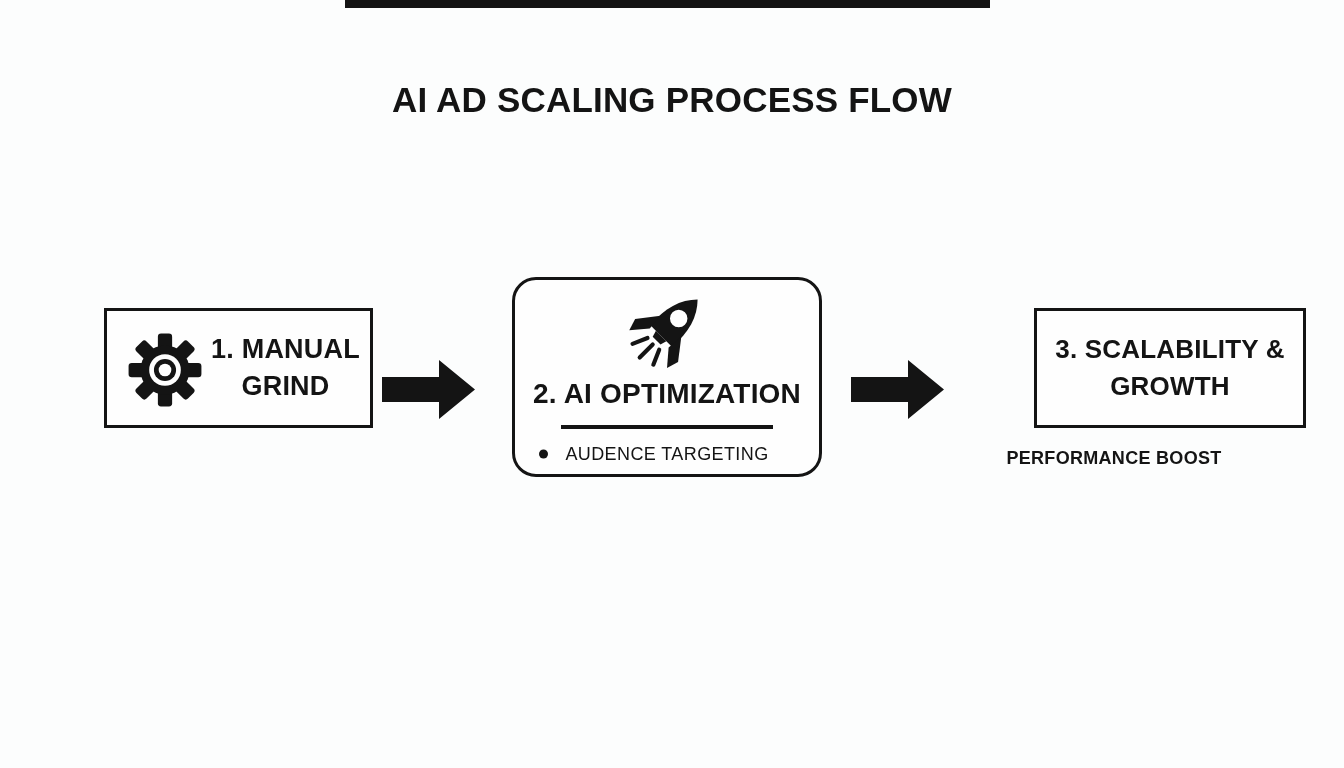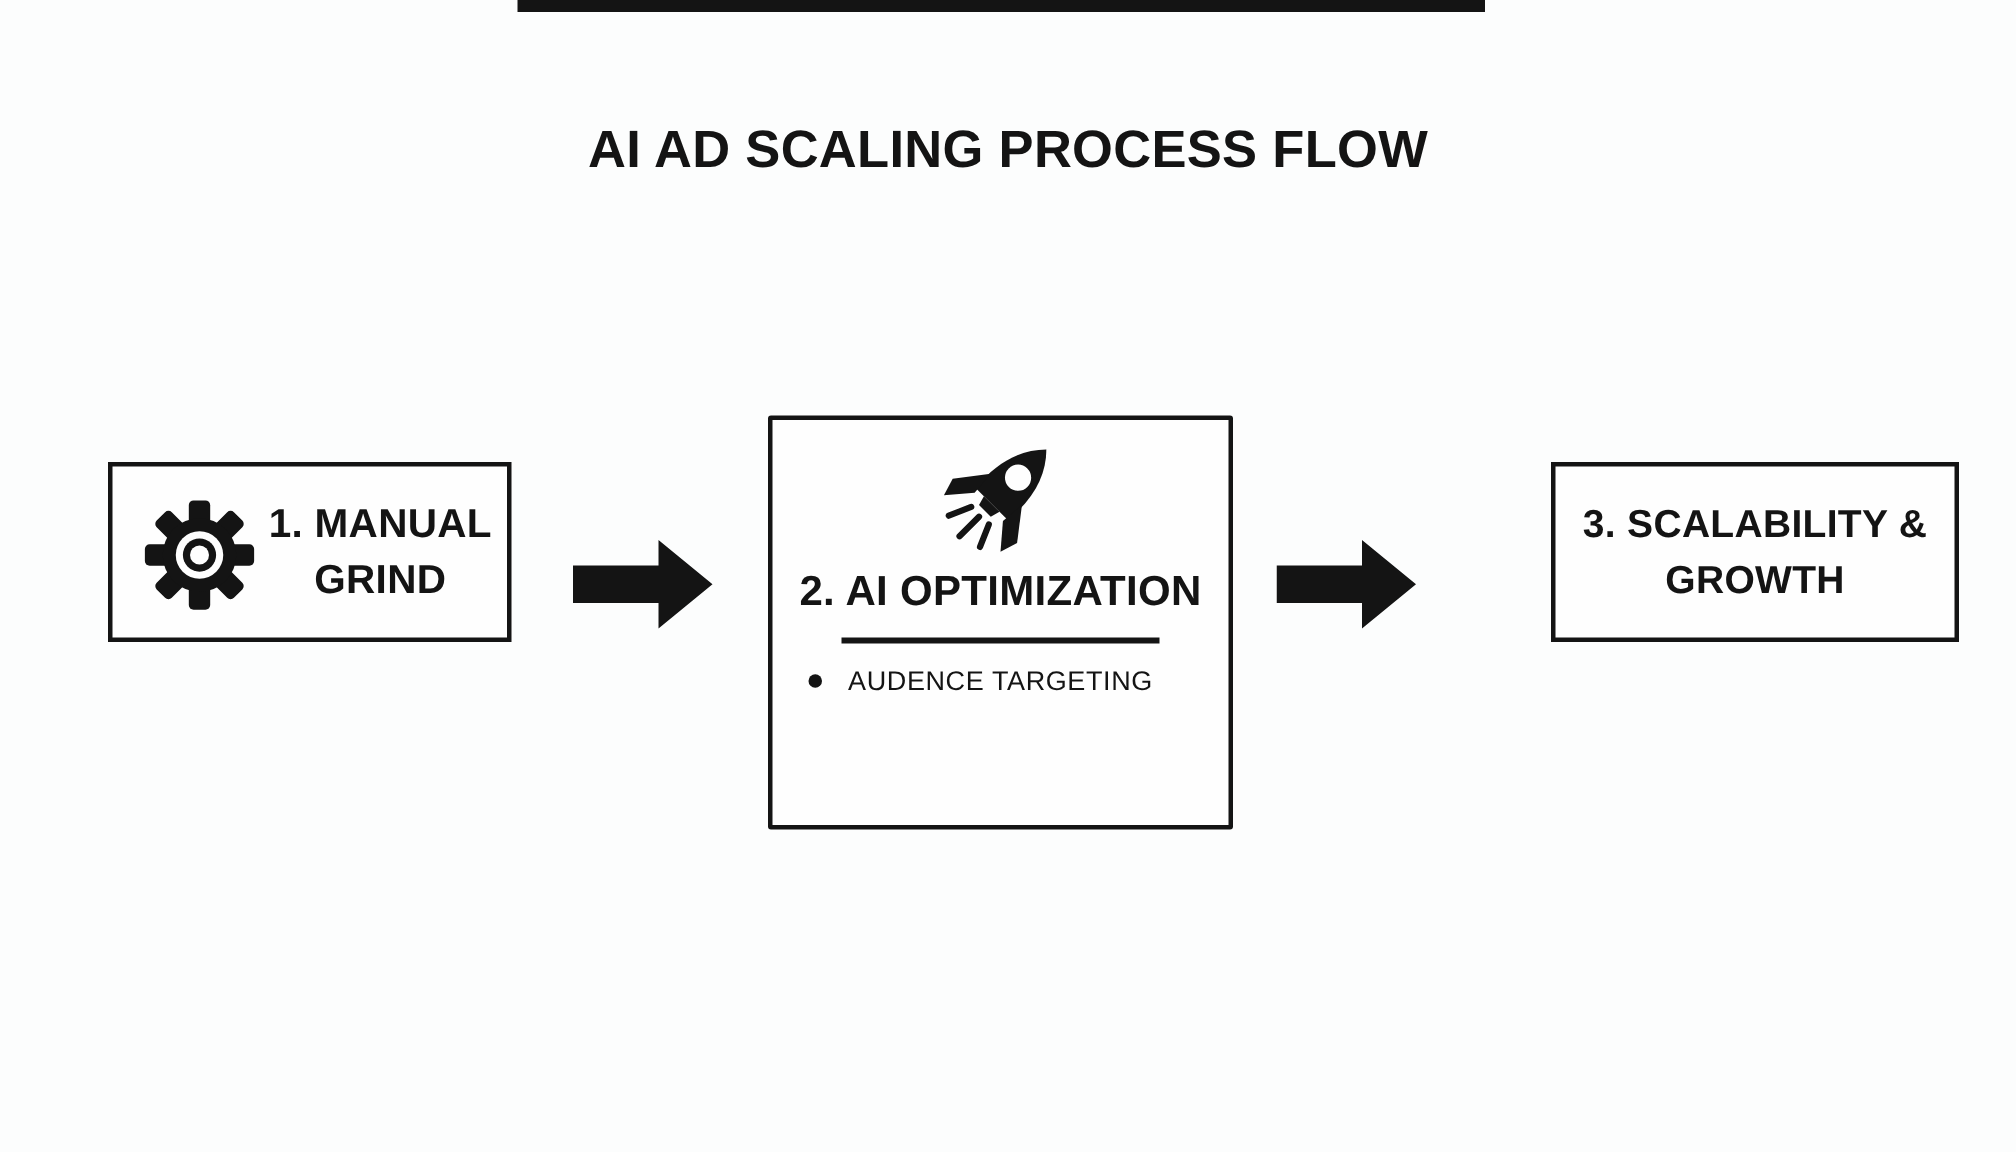--- a/index.html
+++ b/index.html
@@ -35,22 +35,22 @@
     font-weight: bold;
     letter-spacing: 0.2px;
     color: var(--ink, #141414);
   }
 
   .box {
     position: absolute;
     background: var(--box-bg, #fefefe);
     border: 3px solid var(--ink, #141414);
   }
-  .box1 { left: 72px;  top: 308px; width: 269px; height: 120px; }
-  .box2 { left: 512px; top: 277px; width: 310px; height: 276px; border-radius: 2px; }
+  .box1 { left: 104px;  top: 308px; width: 269px; height: 120px; }
+  .box2 { left: 512px; top: 277px; width: 310px; height: 200px; border-radius: 24px; }
   .box3 { left: 1034px; top: 308px; width: 272px; height: 120px; }
 
   .icon { display: inline-block; line-height: 0; color: var(--ink, #141414); }
   .gear   { position: absolute; left: 20px; top: 21px; }
   .rocket { position: absolute; left: 50%; top: 6px; transform: translateX(-50%); }
 
   .step-label {
     font-weight: bold;
     color: var(--ink, #141414);
     text-align: center;
@@ -195,14 +195,15 @@
 
   <span class="arrow arrow2">
     <svg viewBox="0 0 94 61" width="94" height="61" aria-hidden="true">
       <polygon fill="currentColor" points="0,18 57,18 57,1 93,30.5 57,60 57,43 0,43"></polygon>
     </svg>
   </span>
 
   <section class="box box3">
     <div class="step-label box3-label">3. SCALABILITY &amp; GROWTH</div>
   </section>
+  <div class="caption caption3">PERFORMANCE BOOST</div>
 
 </div>
 
 </body></html>

